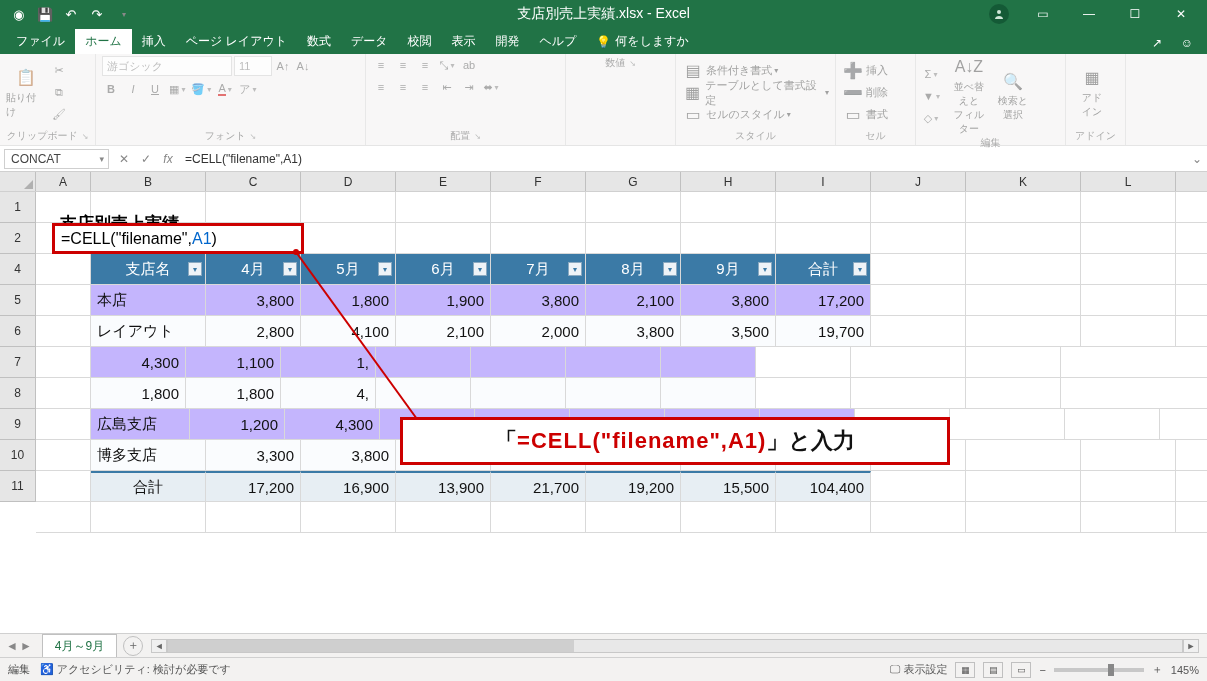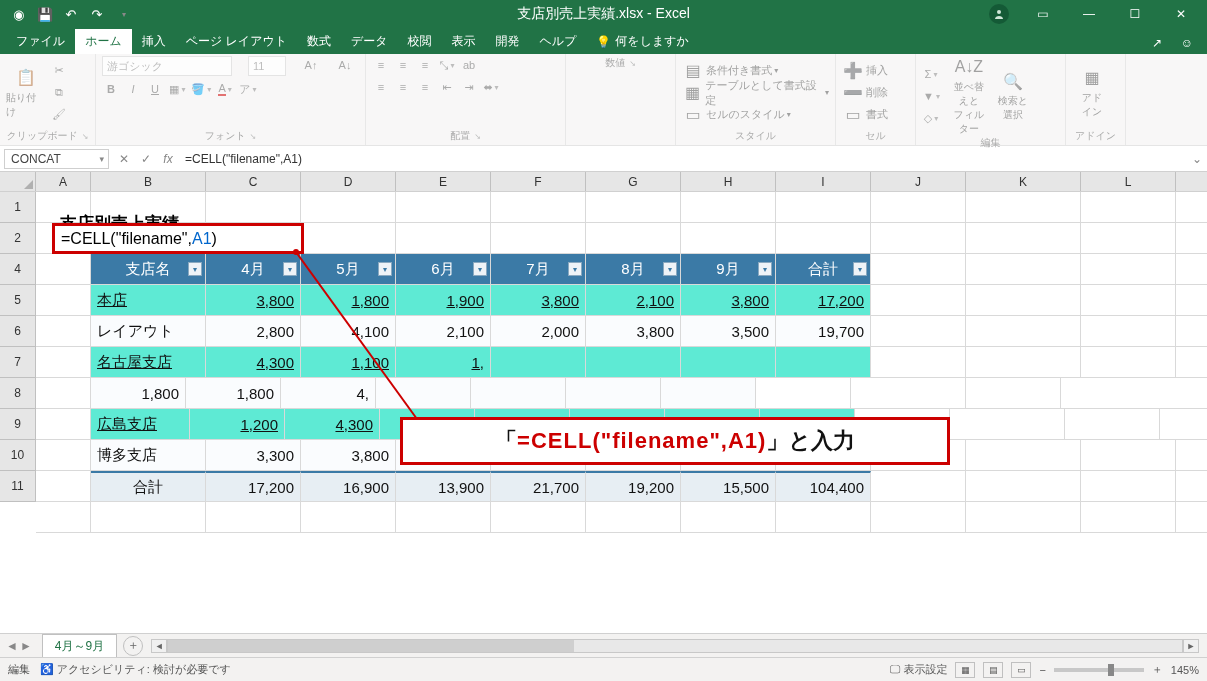--- a/index.html
+++ b/index.html
@@ -50,21 +50,21 @@
   .row-headers { position:absolute; left:0; top:0; width:36px; background:#e6e6e6;}
   .rh { height:31px; border-bottom:1px solid #c0c0c0; border-right:1px solid #c0c0c0; display:flex;align-items:center;justify-content:center; font-size:12px; color:#333;}
   .cells { position:absolute; left:36px; top:0; right:0;}
   .cell-row { height:31px; border-bottom:1px solid #d9d9d9; display:flex;}
   .cell { border-right:1px solid #d9d9d9; display:flex; align-items:center; padding:0 6px; font-size:15px; color:#111; overflow:visible; white-space:nowrap;}
   .num { justify-content:flex-end;}
   .center { justify-content:center;}
 
   .tbl-header-row .cell.tblh { background:#3b7aa6; color:#fff; font-size:15px; position:relative;}
   .tbl-header-row .cell.tblh .filter { position:absolute; right:3px; top:50%; transform:translateY(-50%); width:14px;height:14px;background:#eef3f7;border:1px solid #8aa9c0; display:flex;align-items:center;justify-content:center;font-size:8px;color:#3b7aa6;}
-  .band-odd .cell.intbl { background:#5eead4;text-decoration:underline;}
+  .band-odd .cell.intbl { background:#c4b5fd;}
   .band-even .cell.intbl { background:#fafcfe;}
   .total-row .cell.intbl { background:#e7eef3; border-top:2px solid #3b7aa6;}
 
   .editing-box { position:absolute; border:3px solid #cc0000; background:#fff; z-index:30; display:flex;align-items:center;padding:0 6px; font-size:16px; font-family:"Meiryo";}
   .editing-box .a1ref { color:#0066cc;}
   .title-text { position:absolute; font-weight:bold; font-size:17px; z-index:10;}
 
   .callout { position:absolute; border:3px solid #cc0000; background:#fff; z-index:40; display:flex;align-items:center;justify-content:center; font-size:22px; font-weight:bold; padding:6px 14px;}
   .callout .formula-part{color:#cc0000; letter-spacing:1px;}
   .callout .text-part{color:#111;}
@@ -152,21 +152,21 @@
       </div>
     </div>
     <div class="group-label">
         <span>クリップボード</span>
         <span class="launcher">↘</span>
       </div>
   </div>
 
   <div class="group" style="width:270px">
     <div class="group-body" style="flex-direction:column;align-items:flex-start;gap:4px;">
-      <div class="row" style="display:flex;gap:16px;">
+      <div class="row" style="display:flex;gap:2px;align-items:center;">
         <div class="field-box" style="width:130px">游ゴシック</div>
         <div class="field-box" style="width:38px">11</div>
         <span class="mini-btn">A↑</span>
         <span class="mini-btn">A↓</span>
       </div>
       <div class="row" style="display:flex;gap:4px;">
         <span class="mini-btn" style="font-weight:bold">B</span>
         <span class="mini-btn" style="font-style:italic">I</span>
         <span class="mini-btn" style="text-decoration:underline">U</span>
         <span class="mini-btn dropdown-arrow">▦</span>
@@ -436,21 +436,20 @@
         <div class="cell intbl num" style="width:95px">2,000</div>
         <div class="cell intbl num" style="width:95px">3,800</div>
         <div class="cell intbl num" style="width:95px">3,500</div>
         <div class="cell intbl num" style="width:95px">19,700</div>
         <div class="cell" style="width:95px"></div>
           <div class="cell" style="width:115px"></div>
           <div class="cell" style="width:95px"></div>
       </div>
       <div class="cell-row band-odd">
         <div class="cell" style="width:55px"></div>
-        <div class="cell intbl" style="width:115px">名古屋支店</div>
         <div class="cell intbl num" style="width:95px">4,300</div>
         <div class="cell intbl num" style="width:95px">1,100</div>
         <div class="cell intbl num" style="width:95px">1,</div>
         <div class="cell intbl num" style="width:95px"></div>
         <div class="cell intbl num" style="width:95px"></div>
         <div class="cell intbl num" style="width:95px"></div>
         <div class="cell intbl num" style="width:95px"></div>
         <div class="cell" style="width:95px"></div>
           <div class="cell" style="width:115px"></div>
           <div class="cell" style="width:95px"></div>

